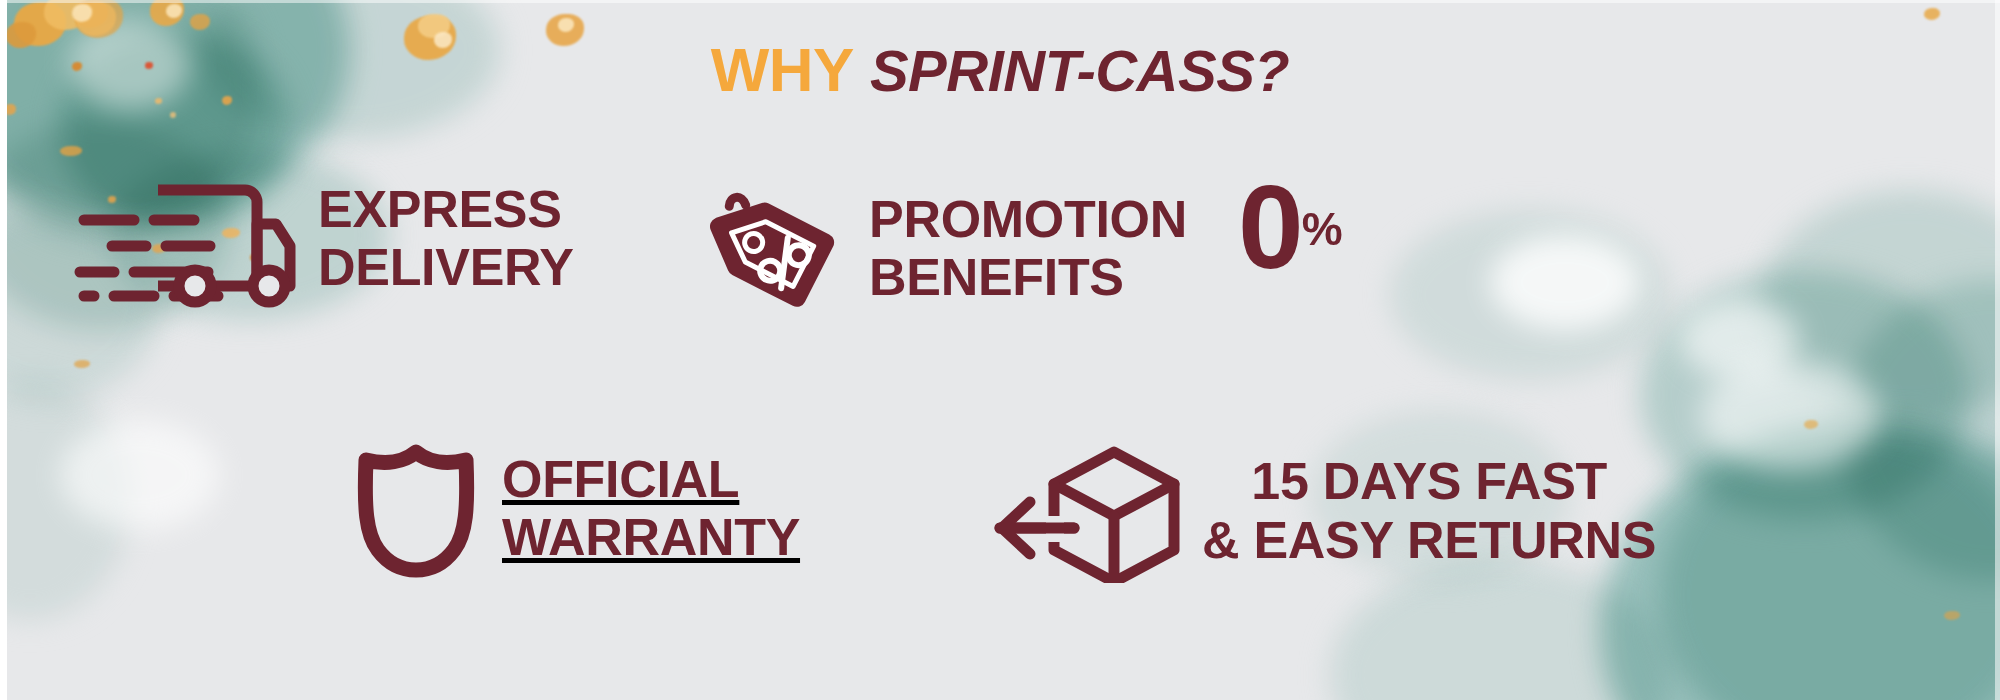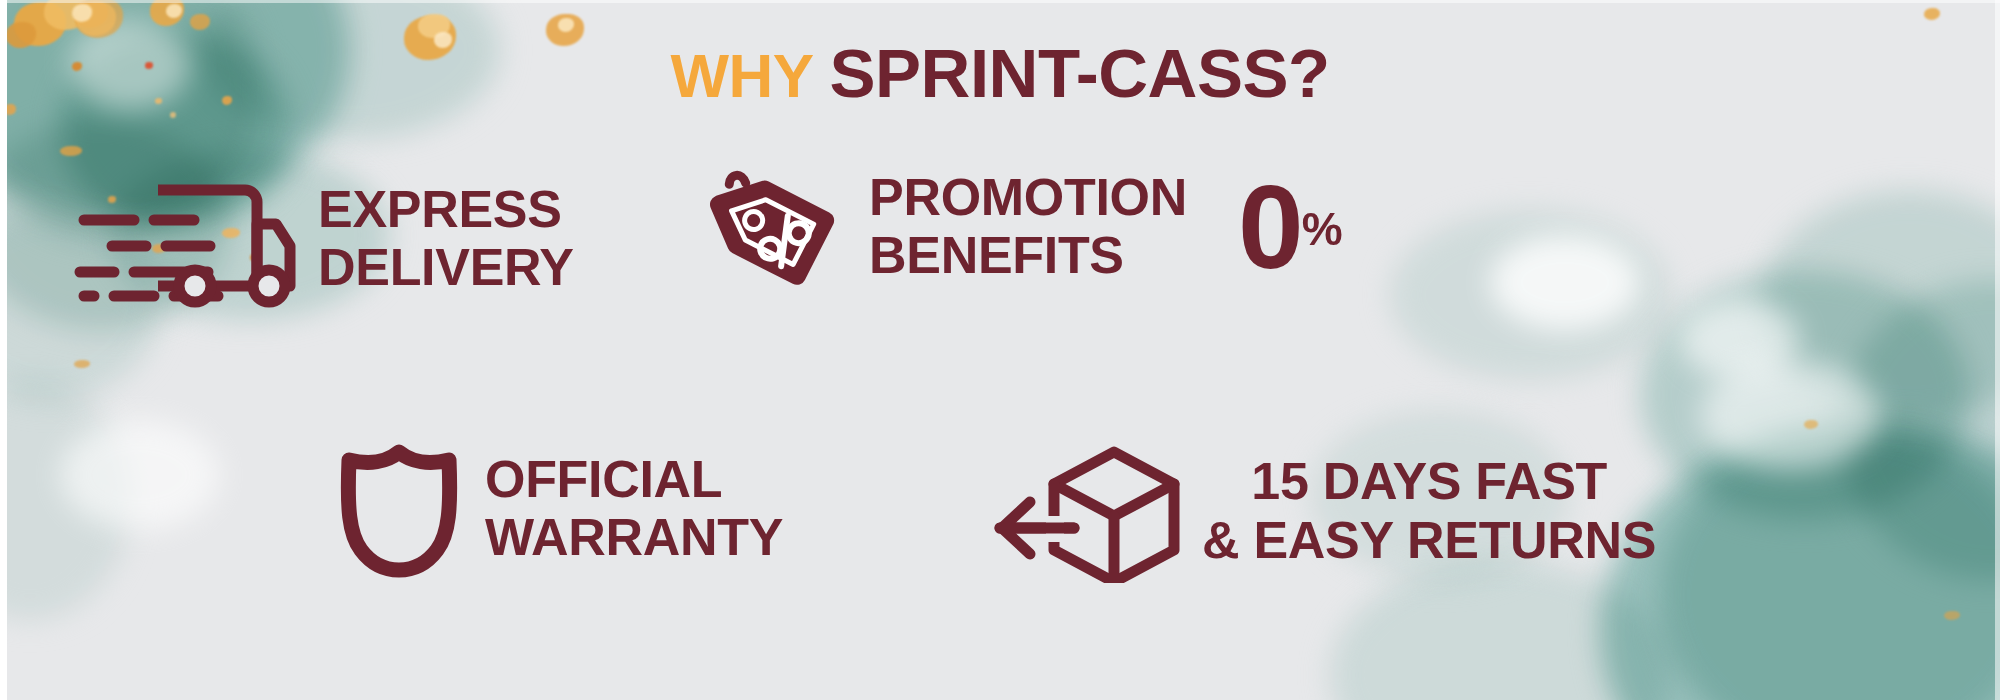--- a/index.html
+++ b/index.html
@@ -47,25 +47,26 @@
     text-align: center;
     white-space: nowrap;
   }
   .title-why {
     font-size: 62px;
     font-weight: 700;
     letter-spacing: -0.5px;
     color: #F5A83C;
   }
   .title-rest {
-    font-size: 69px;
+    font-size: 58px;
     font-weight: 700;
     letter-spacing: -0.5px;
     color: #6E2430;
     margin-left: 16px;
+    font-style: italic;
   }
 
   
   .feature {
     position: absolute;
     display: flex;
     align-items: center;
     gap: 22px;
   }
   .feature .icon {
@@ -78,25 +79,25 @@
     color: #6E2430;
     font-weight: 700;
     font-size: 52px;
     line-height: 1.12;
     letter-spacing: -0.3px;
     white-space: pre-line;
   }
 
   
   #f-express   { left: 62px;   top: 168px; }
-  #f-promotion { left: 700px;  top: 156px; gap: 29px; }
+  #f-promotion { left: 700px;  top: 178px; gap: 29px; }
   #f-zero      { left: 1238px; top: 168px; }
 
   
-  #f-warranty  { left: 335px;  top: 438px; }
+  #f-warranty  { left: 352px;  top: 438px; text-decoration: underline; }
   #f-returns   { left: 990px;  top: 438px; text-align: center; }
 
   
   .zero-glyph {
     color: #6E2430;
     font-weight: 700;
     line-height: 1;
     display: flex;
     align-items: flex-start;
   }

